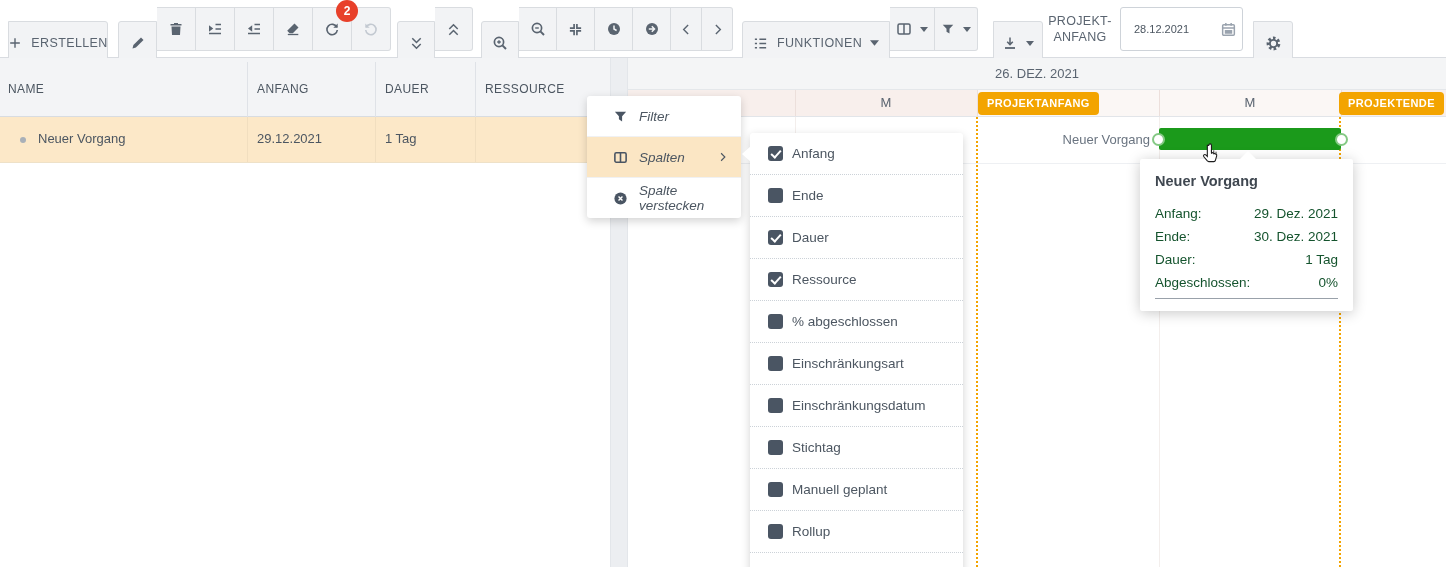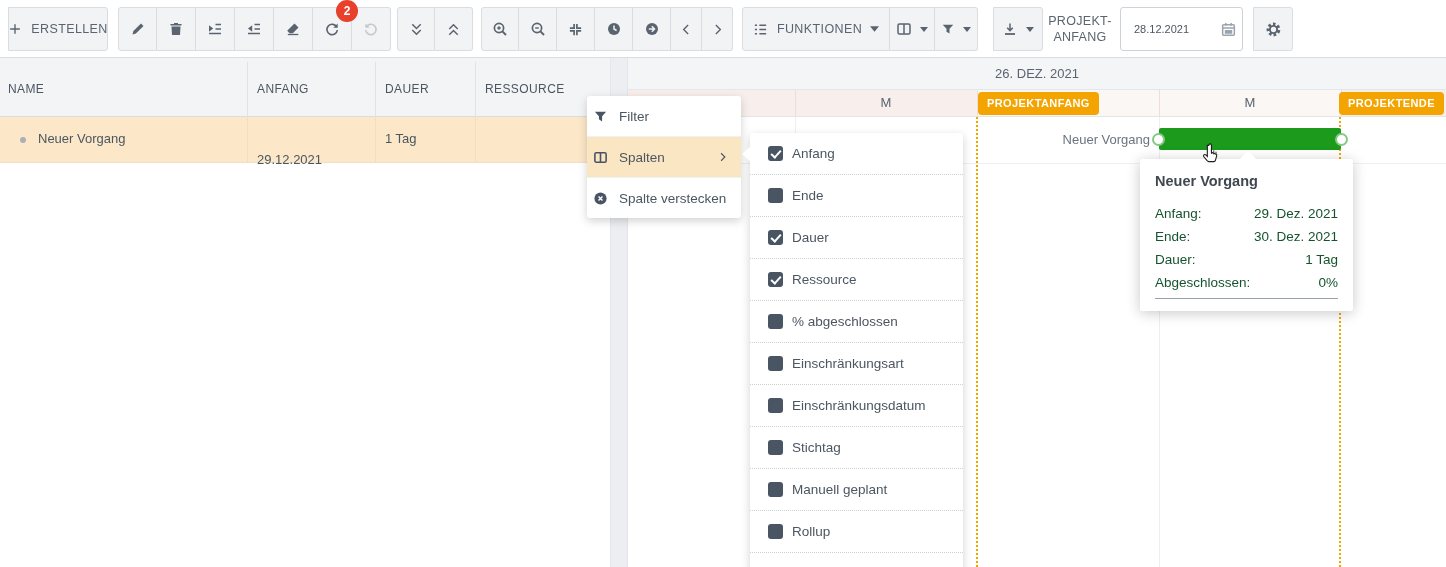--- a/index.html
+++ b/index.html
@@ -11,21 +11,21 @@
   .ic { display:block; }
 
   
   .toolbar { position:absolute; left:0; top:0; width:100%; height:58px; background:#fff; border-bottom:1px solid #d9dce1; box-sizing:border-box; }
   .tgroup { position:absolute; top:7px; display:flex; }
   .tbtn {
     height:44px; background:#f2f3f5; border:1px solid #d9dce0; color:#5a6470;
     display:flex; align-items:center; justify-content:center; box-sizing:border-box; cursor:pointer;
   }
   .tbtn + .tbtn { border-left:none; }
-  .tgroup .tbtn:first-child { border-radius:3px 0 0 3px; }
+  .tgroup .tbtn:first-child { border-radius:3px 0 0 3px;margin-top:14px; }
   .tgroup .tbtn:last-child { border-radius:0 3px 3px 0; }
   .tbtn.single { border-radius:3px; }
   .tbtn.disabled { color:#c3c9d1; cursor:default; }
   .tbtn .label { font-size:12.5px; letter-spacing:.4px; margin-left:9px; white-space:nowrap; }
   .caret { margin-left:8px; }
   .badge {
     position:absolute; left:336px; top:0; width:22px; height:22px; border-radius:50%;
     background:#e8402a; color:#fff; font-size:12px; font-weight:bold;
     display:flex; align-items:center; justify-content:center; z-index:5;
   }
@@ -81,21 +81,21 @@
     border-left:9px solid transparent; border-right:9px solid transparent; border-bottom:9px solid #fff; z-index:21; }
   .tt-title { font-size:14.5px; font-weight:bold; color:#3f4750; margin-bottom:13px; }
   .tt-table { border-bottom:1px solid #99a1aa; padding-bottom:4px; }
   .tt-row { display:flex; justify-content:space-between; font-size:13.5px; color:#14532d; line-height:23px; }
 
   
   .menu {
     position:absolute; left:587px; top:96px; width:154px; background:#fff; border-radius:3px;
     box-shadow:0 3px 10px rgba(0,0,0,.18); z-index:30; overflow:hidden;
   }
-  .menu-item { height:40px; display:flex; align-items:center; padding:0 12px 0 6px; font-size:13.5px; color:#4c5661; cursor:pointer; border-bottom:1px solid #f0f1f3; }
+  .menu-item { height:40px; display:flex; align-items:center; padding:0 12px 0 26px; font-size:13.5px; color:#4c5661; cursor:pointer; border-bottom:1px solid #f0f1f3;font-style:italic; }
   .menu-item:last-child { border-bottom:none; }
   .menu-item .mi-icon { width:16px; margin-right:10px; color:#4a5563; flex:none; }
   .menu-item.hl { background:#fbe6c4;align-items:center; }
   .menu-item .spacer { flex:1; }
   .submenu {
     position:absolute; left:750px; top:133px; width:213px; height:440px; background:#fff; border-radius:3px;
     box-shadow:0 3px 10px rgba(0,0,0,.18); z-index:30; overflow:hidden;
   }
   .submenu-notch { position:absolute; left:742px; top:146px; width:0; height:0;
     border-top:8px solid transparent; border-bottom:8px solid transparent; border-right:9px solid #fff; z-index:31; }
@@ -361,21 +361,21 @@
     <div class="col-label" style="left:385px;">DAUER</div>
     <div class="col-label" style="left:485px;">RESSOURCE</div>
     <div class="vsep" style="left:247px;top:4px;height:55px;"></div>
     <div class="vsep" style="left:375px;top:4px;height:55px;"></div>
     <div class="vsep" style="left:475px;top:4px;height:55px;"></div>
   </div>
 
   <div class="grid-row">
     <div class="leaf-dot"></div>
     <div class="cell" style="left:38px;">Neuer Vorgang</div>
-    <div class="cell" style="left:257px;margin-top:21px;">29.12.2021</div>
+    <div class="cell" style="left:257px;">29.12.2021</div>
     <div class="cell" style="left:385px;">1 Tag</div>
     <div class="cell" style="left:485px;"></div>
     <div class="row-sep" style="left:247px;"></div>
     <div class="row-sep" style="left:375px;"></div>
     <div class="row-sep" style="left:475px;"></div>
   </div>
 
   <div class="splitter"></div>
 
   <div class="week-header">

